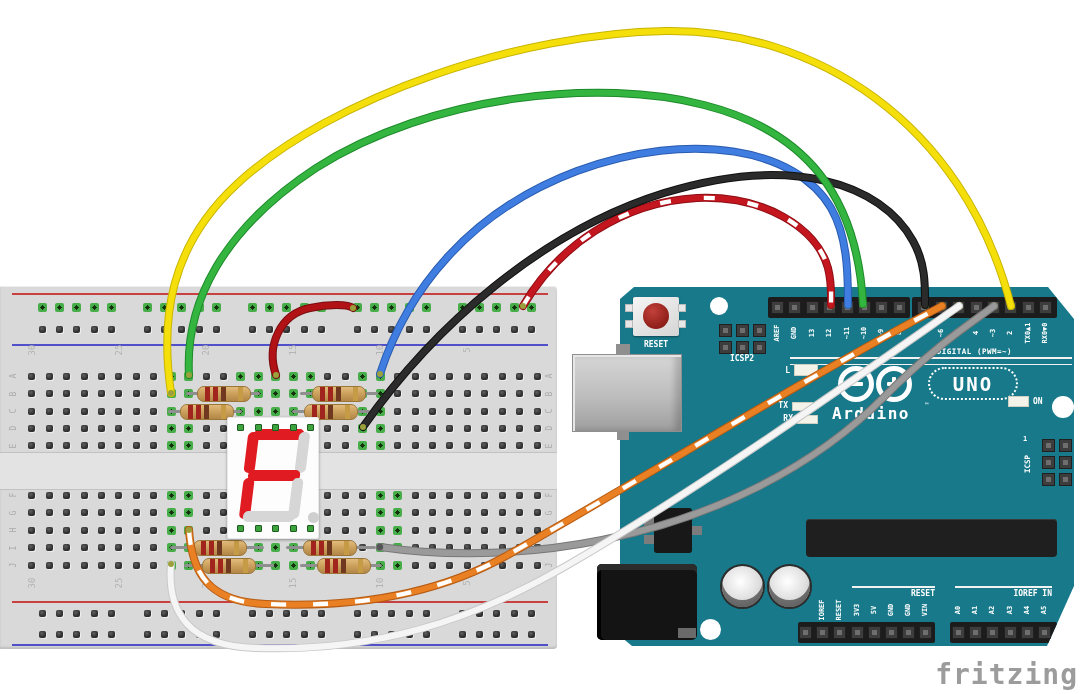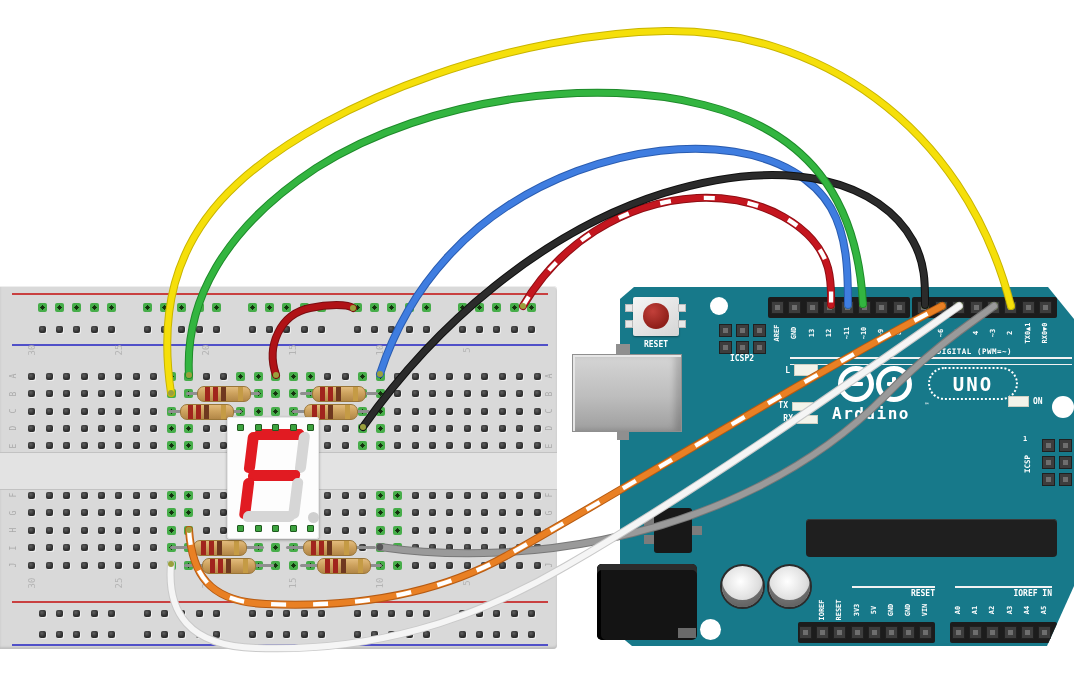--- a/index.html
+++ b/index.html
@@ -767,13 +767,14 @@
       <circle cx="380" cy="374" r="3" fill="#9aa03c"></circle>
       <circle cx="363" cy="427" r="3" fill="#9aa03c"></circle>
       <circle cx="523" cy="306" r="3" fill="#9aa03c"></circle>
       <circle cx="276" cy="375" r="3" fill="#9aa03c"></circle>
       <circle cx="353" cy="308" r="3" fill="#9aa03c"></circle>
       <circle cx="189" cy="530" r="3" fill="#9aa03c"></circle>
       <circle cx="171" cy="564" r="3" fill="#9aa03c"></circle>
       <circle cx="380" cy="547" r="3.2" fill="#555"></circle>
     </svg>
 
+  <div class="abs" id="watermark">fritzing</div>
 </div>
 
 </body></html>

